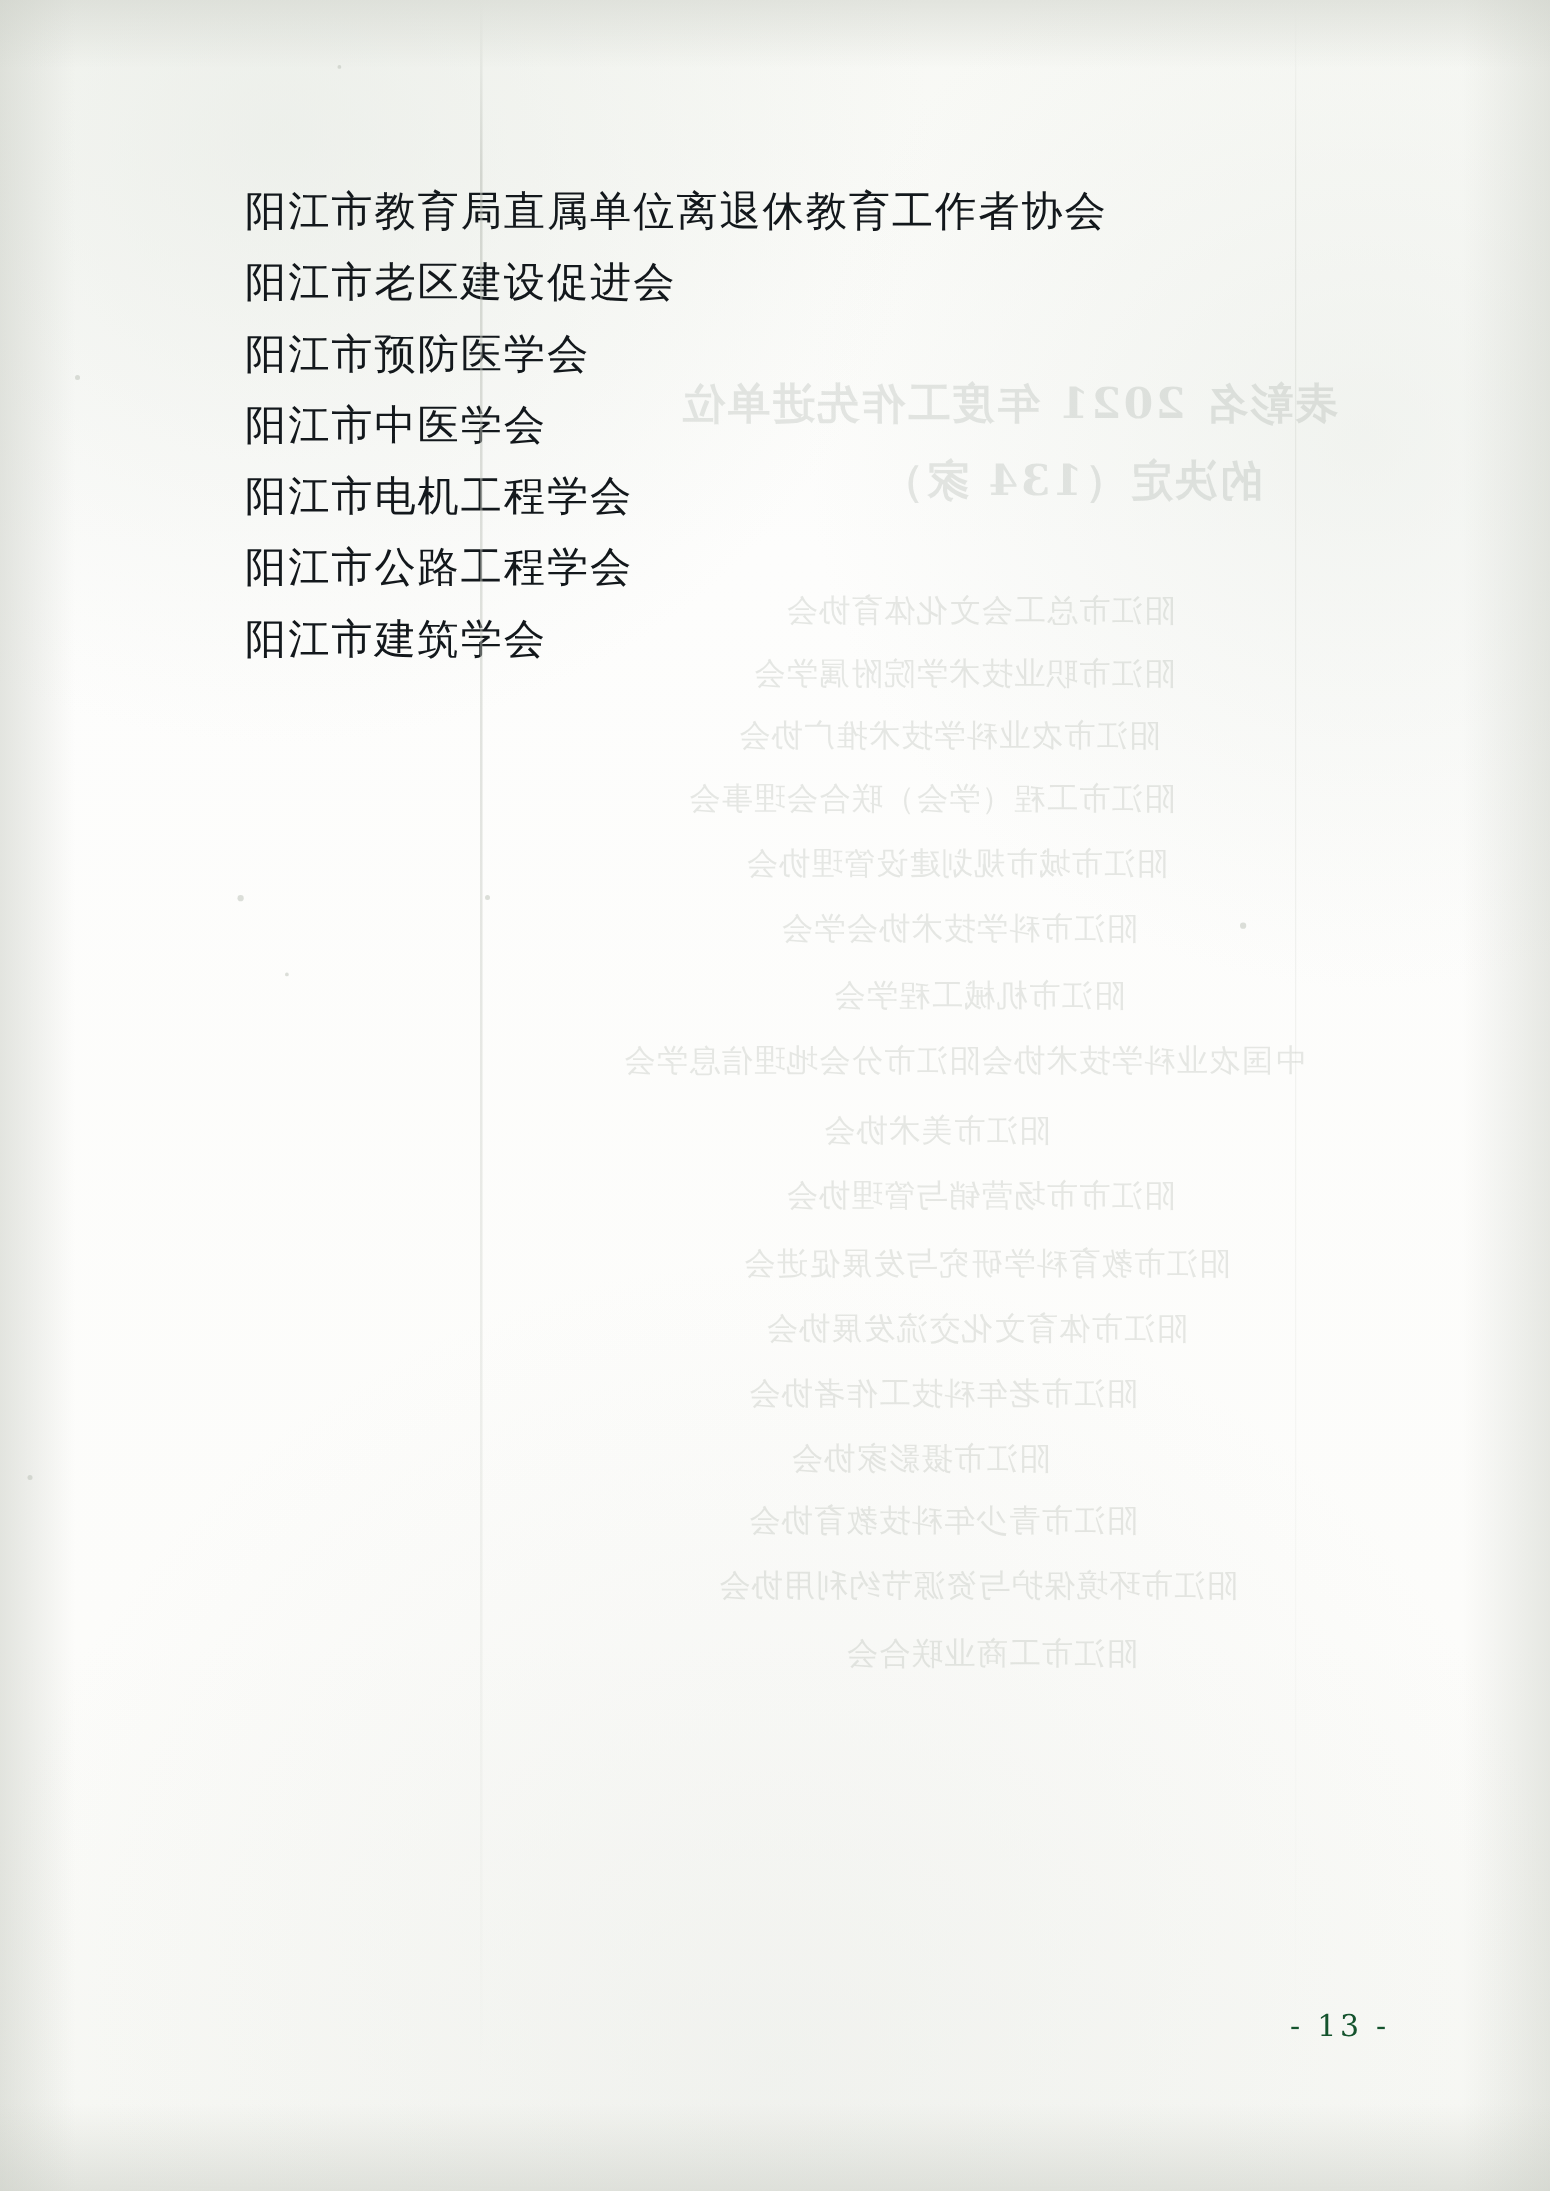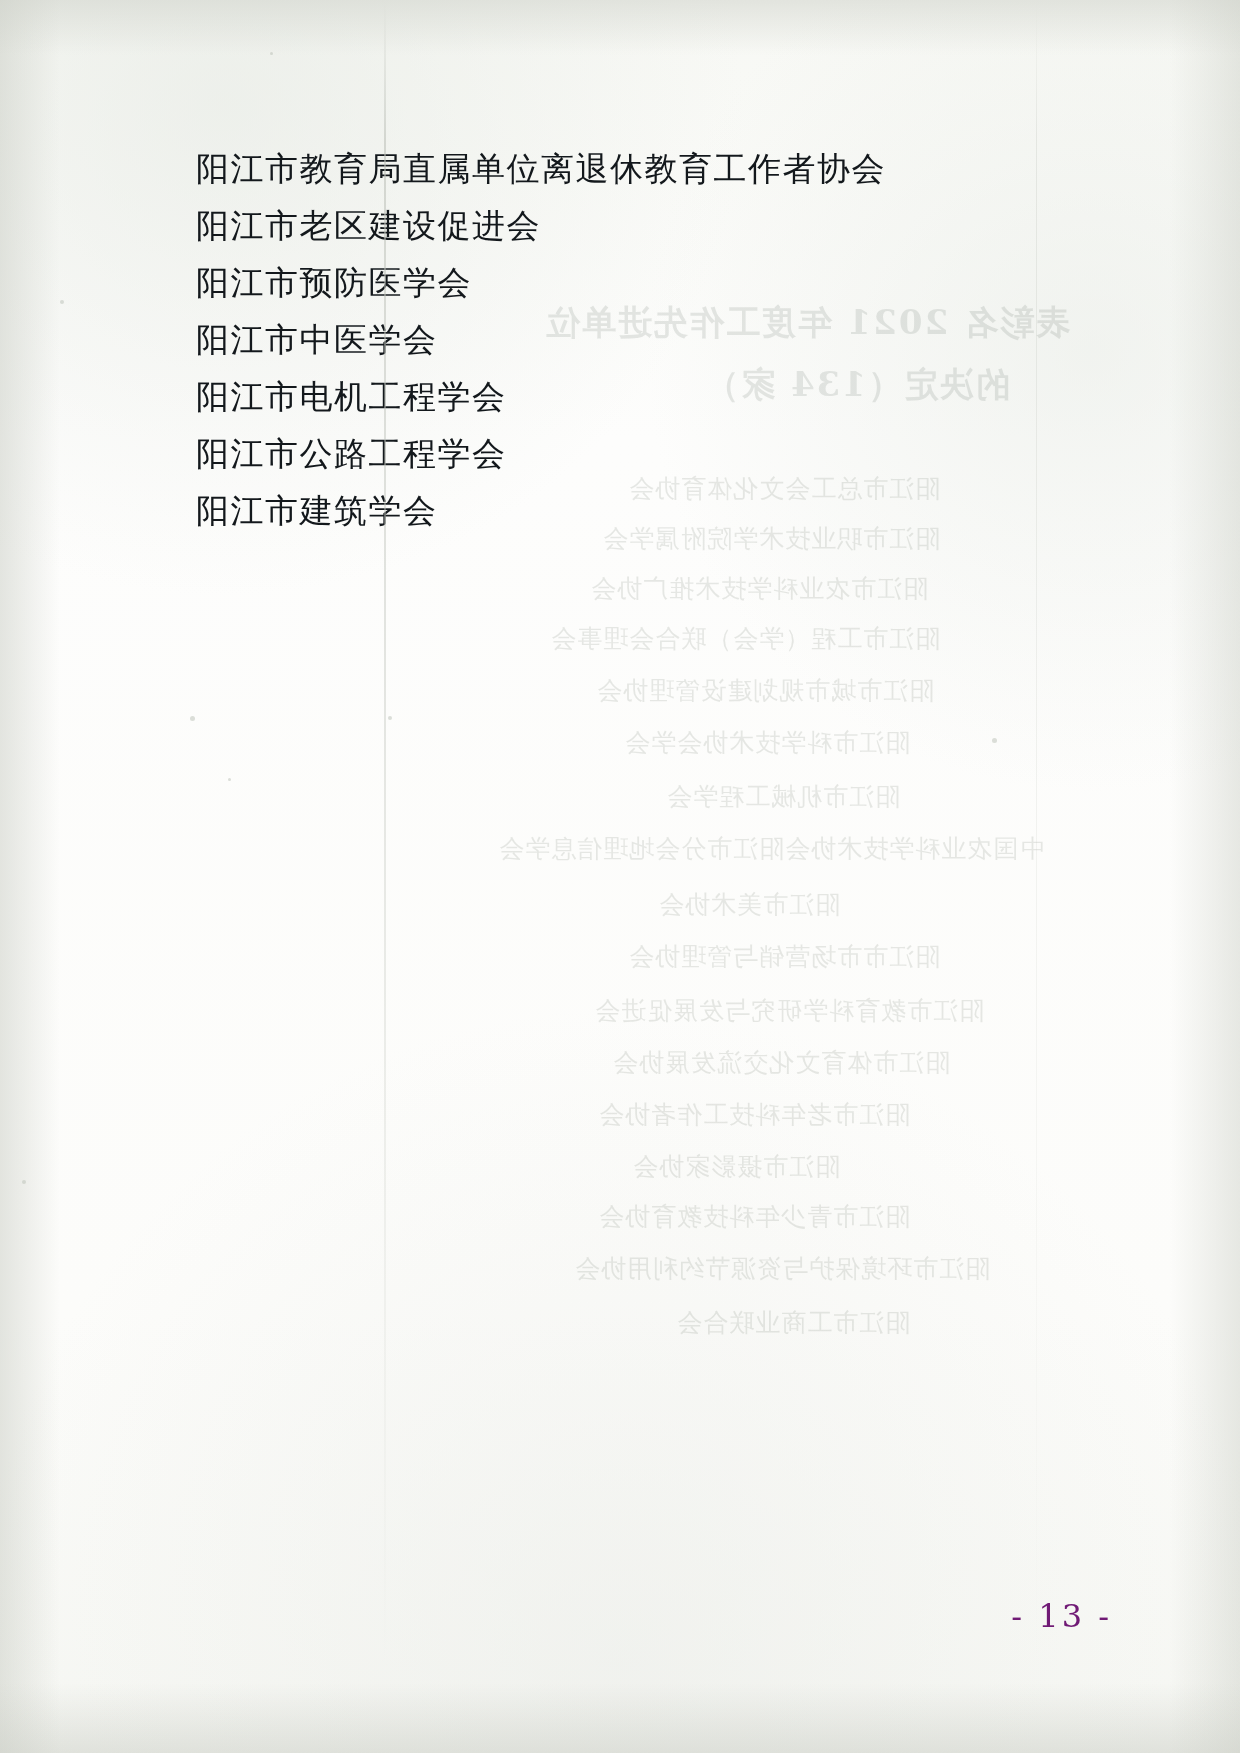--- a/index.html
+++ b/index.html
@@ -109,22 +109,22 @@
     color: #13181c;
     letter-spacing: 1.5px;
     margin-bottom: 24px;
     white-space: nowrap;
   }
   .page-number {
     position: absolute;
     right: 128px;
     bottom: 118px;
     font-family: "DejaVu Serif", "Liberation Serif", serif;
-    font-size: 32px;
-    color: #701a75;
+    font-size: 24px;
+    color: #14532d;
     letter-spacing: 3px;
   }
   
   .speck {
     position: absolute;
     background: #b9bfb6;
     border-radius: 50%;
     opacity: .5;
     pointer-events: none;
   }

